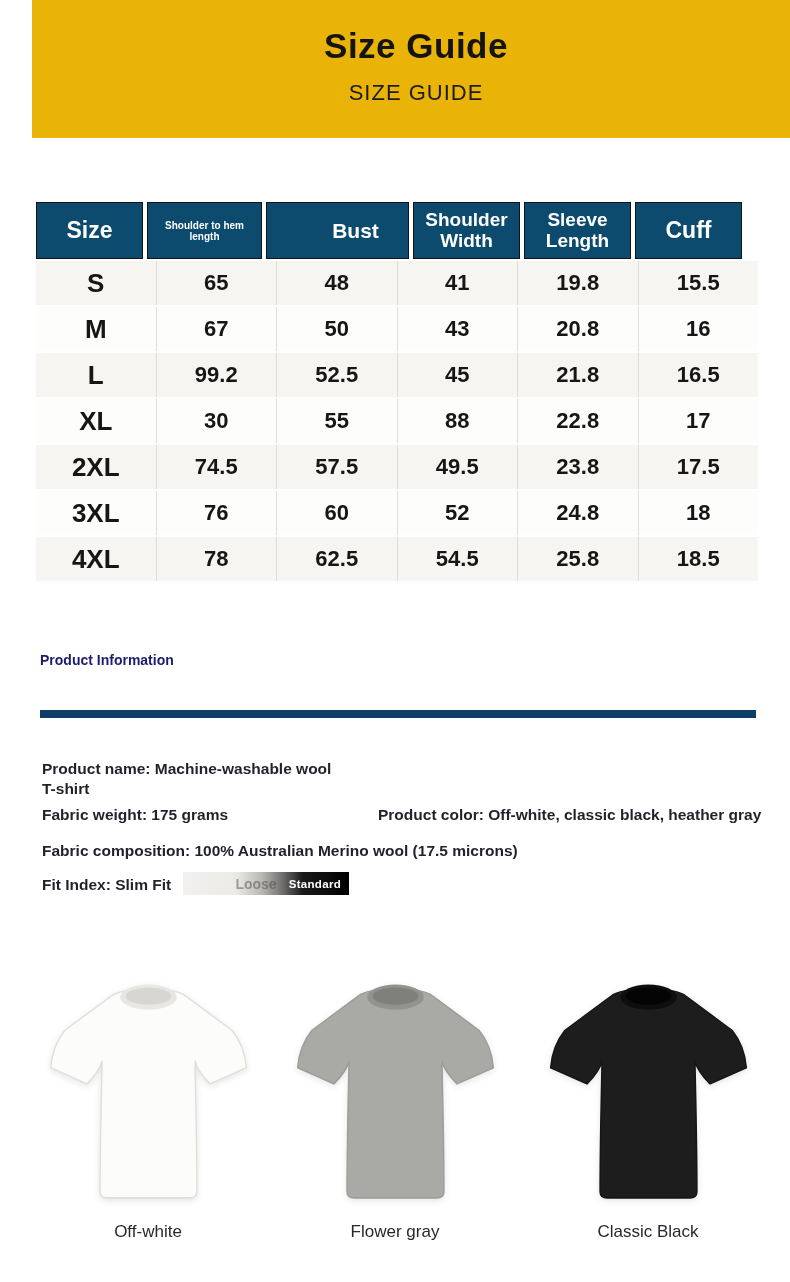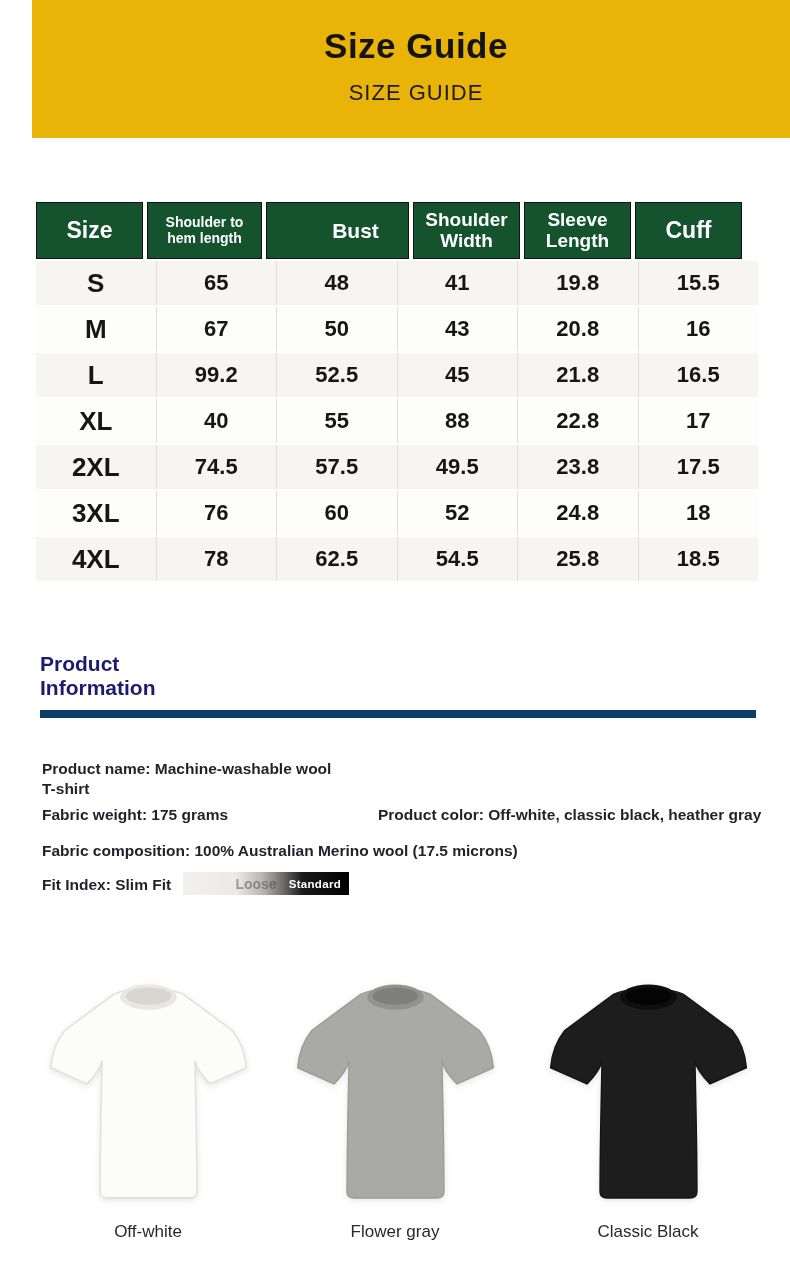--- a/index.html
+++ b/index.html
@@ -21,45 +21,45 @@
   }
   .banner-subtitle {
     margin-top:14px; font-size:22px; font-weight:400; color:#1c1c1c;
     letter-spacing:1px;
   }
 
   
   .size-table { position:absolute; left:36px; top:202px; width:722px; }
   .thead { display:flex; height:57px; }
   .th {
-    flex:1; margin:0 2px; background:#14532d; border:1px solid #131313;
+    flex:1; margin:0 2px; background:#0c4a6e; border:1px solid #131313;
     color:#ffffff; font-weight:700; display:flex; align-items:center;
     justify-content:center; text-align:center; line-height:1.1;
   }
   .th:first-child { margin-left:0; }
   .th:last-child  { margin-right:16px; }
   .th.c0 { font-size:23px; }
-  .th.c1 { font-size:14px; padding:0 4px; }
+  .th.c1 { font-size:10px; padding:0 4px; }
   .th.c2 { font-size:21px;padding-left:36px; }
   .th.c3, .th.c4 { font-size:19px; }
   .th.c5 { font-size:23px; }
   .trow { display:flex; height:46px; border-top:2px solid #ffffff; }
   .trow.alt { background:#f6f5f2; }
   .trow.plain { background:#fdfdfc; }
   .td {
     flex:1; display:flex; align-items:center; justify-content:center;
     font-weight:700; font-size:22px; color:#161616;
     border-left:1px solid #e0deda;
   }
   .td:first-child { border-left:none; font-size:26px; }
 
   
   .pi-heading {
     position:absolute; left:40px; top:652px; width:180px;
-    font-size:21px; font-weight:800; line-height:1.15; color:#1c1b6f;
+    font-size:14px; font-weight:800; line-height:1.15; color:#1c1b6f;
   }
   .pi-rule {
     position:absolute; left:40px; top:710px; width:716px; height:8px;
     background:#0d3e67;
   }
   .pi-text {
     position:absolute; font-size:15.5px; font-weight:700; color:#241f2a;
     line-height:1.3;
   }
   .pi-name        { left:42px;  top:759px; width:290px; }
@@ -137,21 +137,21 @@
     <div class="trow alt">
       <div class="td">L</div>
       <div class="td">99.2</div>
       <div class="td">52.5</div>
       <div class="td">45</div>
       <div class="td">21.8</div>
       <div class="td">16.5</div>
     </div>
     <div class="trow plain">
       <div class="td">XL</div>
-      <div class="td">40</div>
+      <div class="td">30</div>
       <div class="td">55</div>
       <div class="td">88</div>
       <div class="td">22.8</div>
       <div class="td">17</div>
     </div>
     <div class="trow alt">
       <div class="td">2XL</div>
       <div class="td">74.5</div>
       <div class="td">57.5</div>
       <div class="td">49.5</div>

